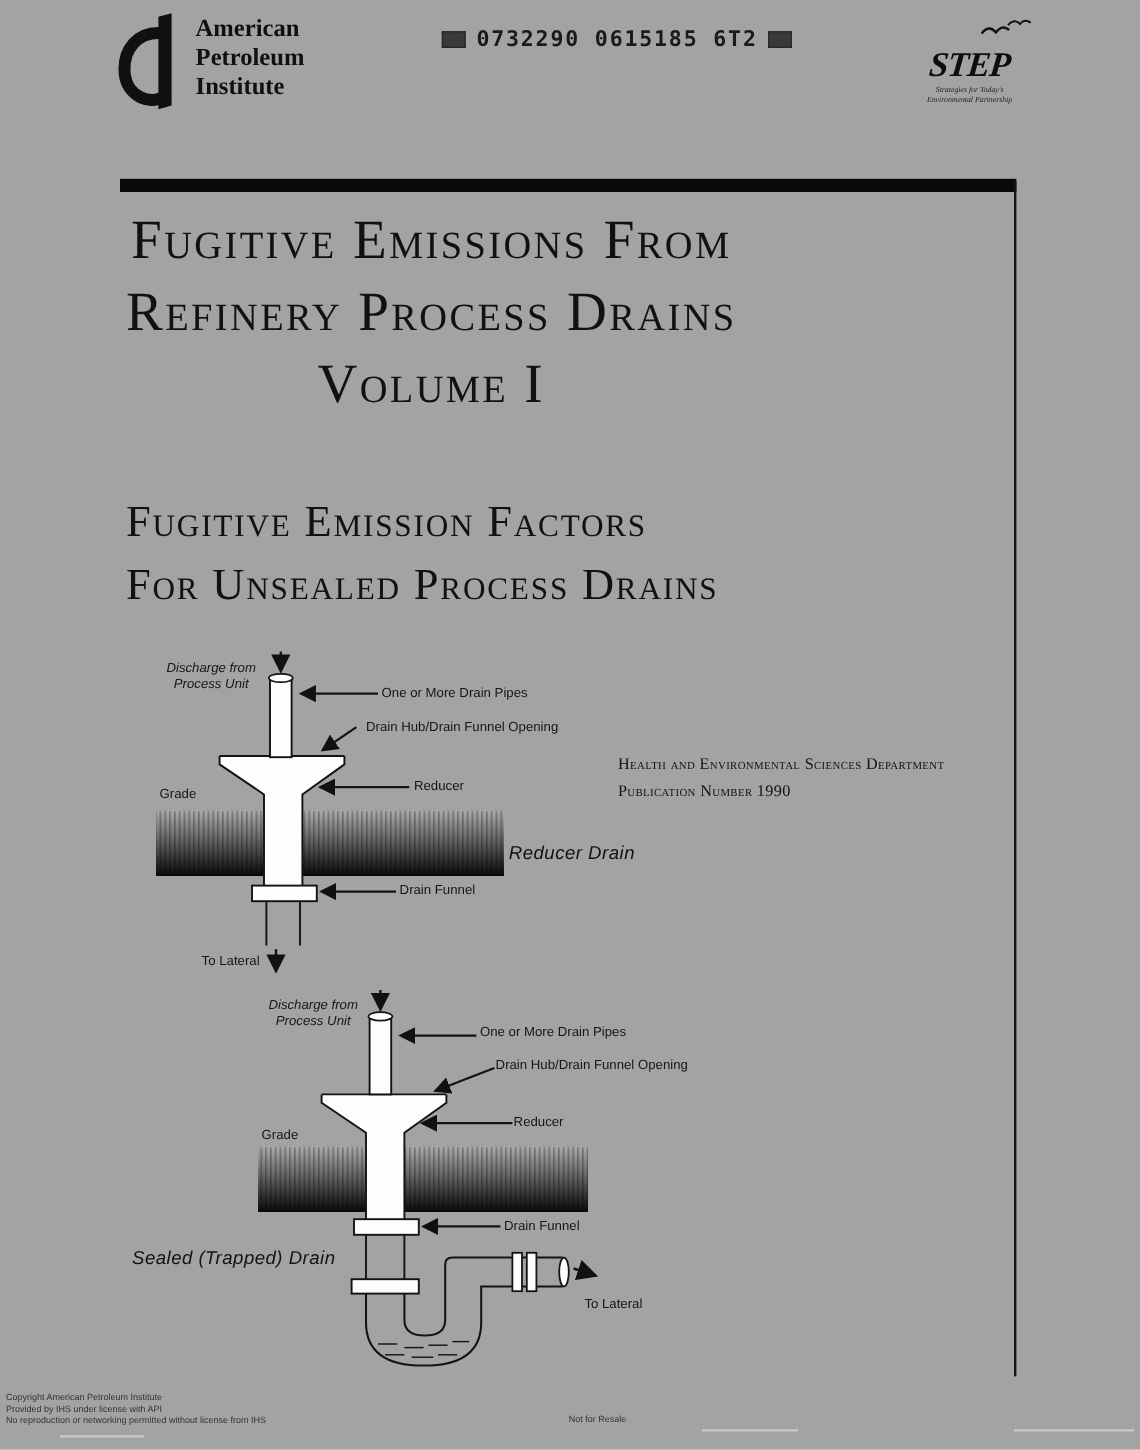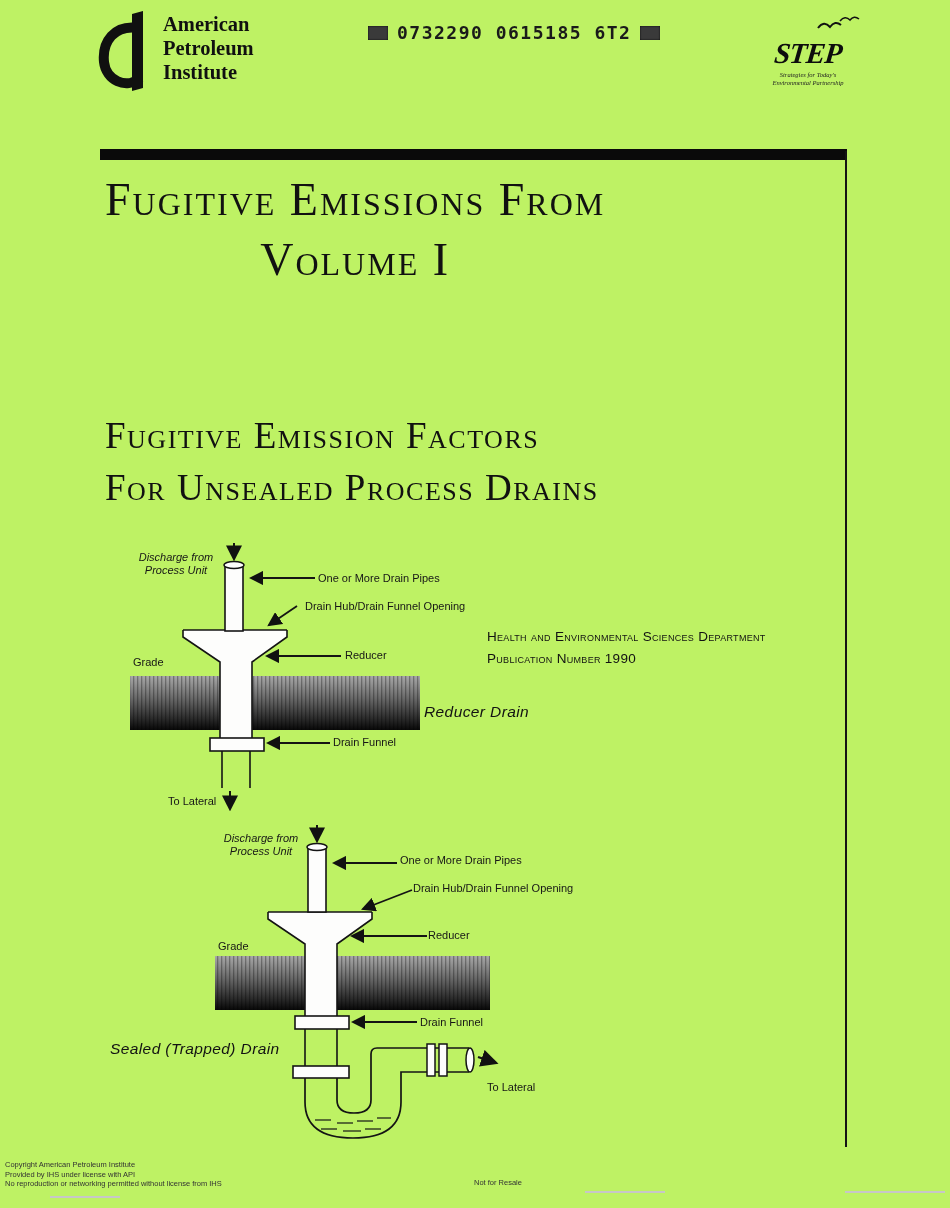--- a/index.html
+++ b/index.html
@@ -1,20 +1,20 @@
 <!DOCTYPE html>
 <html><head>
 <meta charset="utf-8">
 <style>
   * { margin:0; padding:0; box-sizing:border-box; }
   html,body { background:#d9d9d9; }
   body { font-family:"Liberation Sans", sans-serif; }
   .page {
     position:relative; width:950px; height:1208px; margin:0 auto;
-    background:#bef264; overflow:hidden; color:#141414;
+    background:#a3a3a3; overflow:hidden; color:#141414;
   }
   .abs { position:absolute; }
   .org-name {
     font-family:"Liberation Serif","DejaVu Serif",serif;
     font-weight:bold; font-size:20.5px; line-height:24px;
     white-space:pre-line; color:#101010;
   }
   .barcode-row { display:flex; align-items:center; gap:9px;padding-left:32px; }
   .barcode-block { width:20px; height:14px; background:#3a3a3a;
     box-shadow:inset 0 0 2px #000; }
@@ -34,23 +34,23 @@
     white-space:pre-line; color:#222; margin-top:3px;
   }
   .rule-bar { background:#0a0a0a; }
   .title-line {
     font-family:"Liberation Serif","DejaVu Serif",serif;
     font-variant:small-caps; color:#111; white-space:nowrap;
   }
   .main-title .title-line { font-size:46px; line-height:60px; letter-spacing:2px;text-align:center; }
   .sub-title  .title-line { font-size:37px; line-height:52px; letter-spacing:1.5px; }
   .pub-block {
-    font-family:Liberation Sans, sans-serif;
+    font-family:Liberation Serif, serif;
     font-variant:small-caps; font-size:13.5px; line-height:21.5px;
-    letter-spacing:.3px; color:#121212; white-space:nowrap;
+    letter-spacing:.3px; color:#121212; white-space:nowrap;margin-left:28px;
   }
   .dlabel {
     position:absolute; font-size:11px; line-height:12.5px;
     color:#161616; white-space:nowrap;
   }
   .dlabel.pre { white-space:pre-line; text-align:center;font-style:italic; }
   .caption {
     position:absolute; font-style:italic; font-size:15.5px;
     letter-spacing:.4px; color:#121212; white-space:nowrap;
   }
@@ -88,20 +88,21 @@
     <div class="step-word">STEP</div>
     <div class="step-tag">Strategies for Today's
 Environmental Partnership</div>
   </div>
 
   <div class="abs rule-bar" style="left:100px;top:149px;width:747px;height:11px"></div>
   <div class="abs v-border" style="left:845px;top:151px;width:2px;height:996px"></div>
 
   <div class="abs main-title" style="left:105px;top:170px">
     <div class="title-line">Fugitive Emissions From</div>
+    <div class="title-line">Refinery Process Drains</div>
     <div class="title-line">Volume I</div>
   </div>
 
   <div class="abs sub-title" style="left:105px;top:410px">
     <div class="title-line">Fugitive Emission Factors</div>
     <div class="title-line">For Unsealed Process Drains</div>
   </div>
 
   <div class="abs pub-block" style="left:487px;top:626px">
     <div>Health and Environmental Sciences Department</div>

